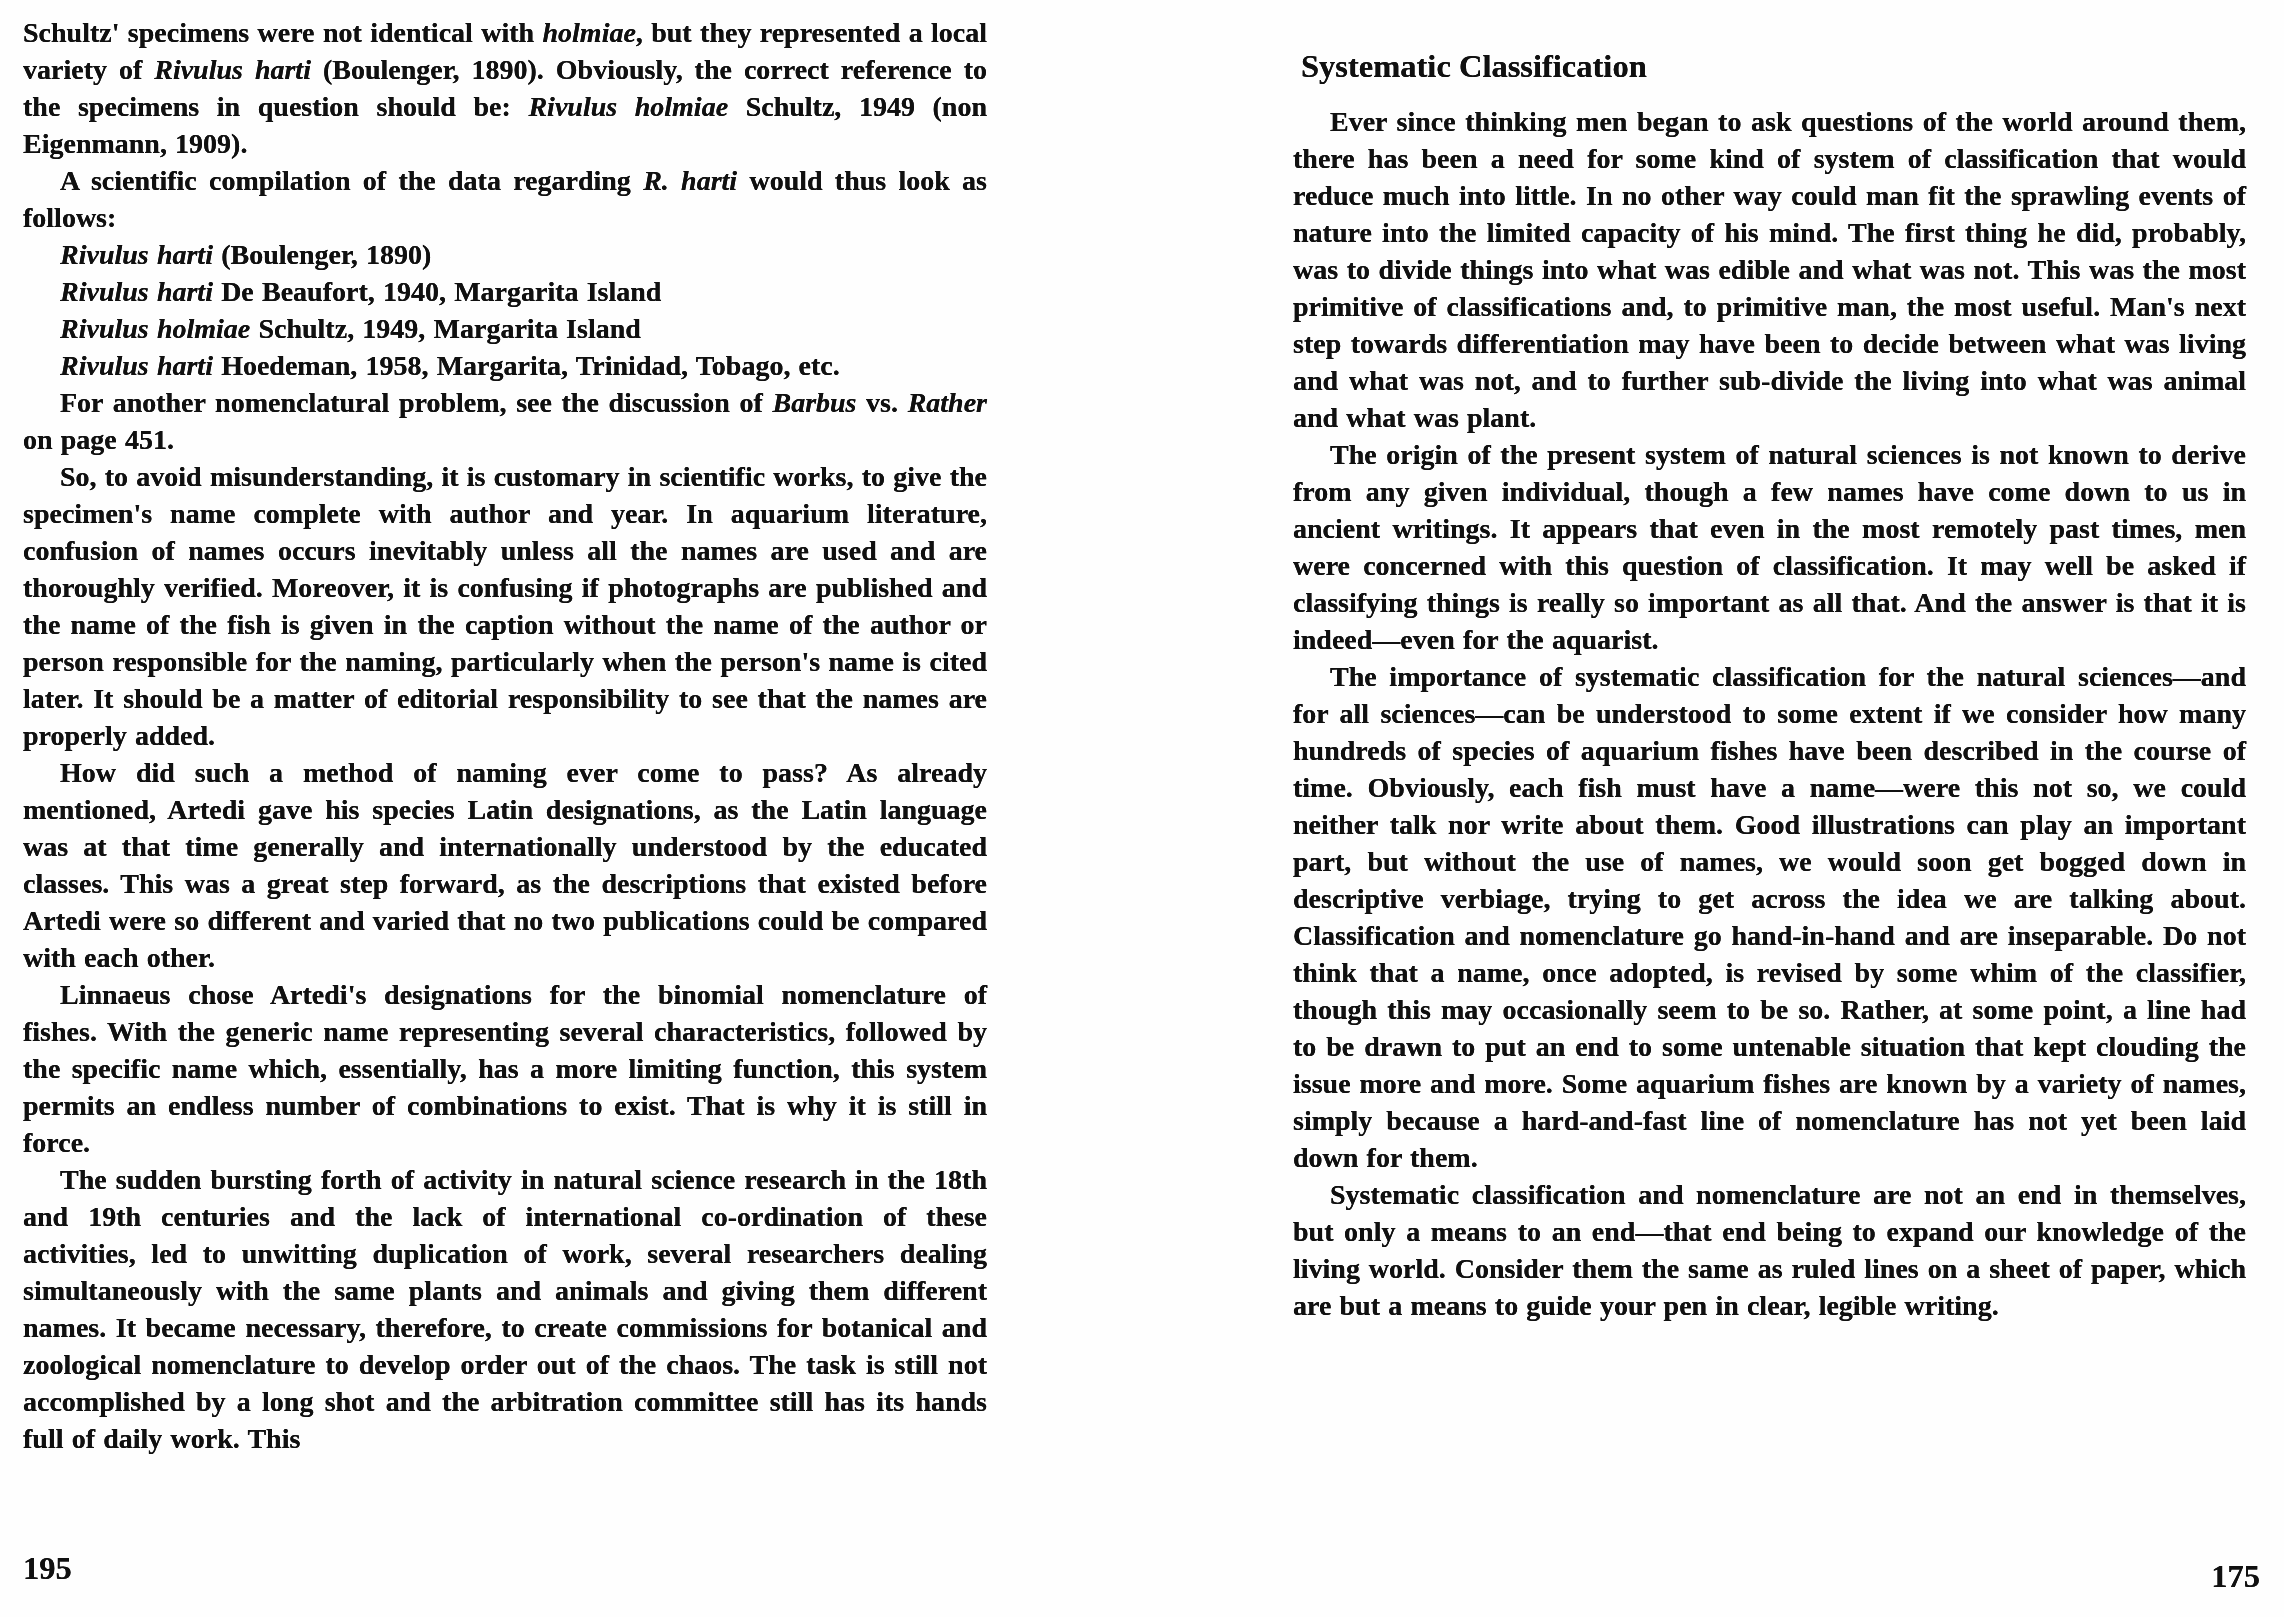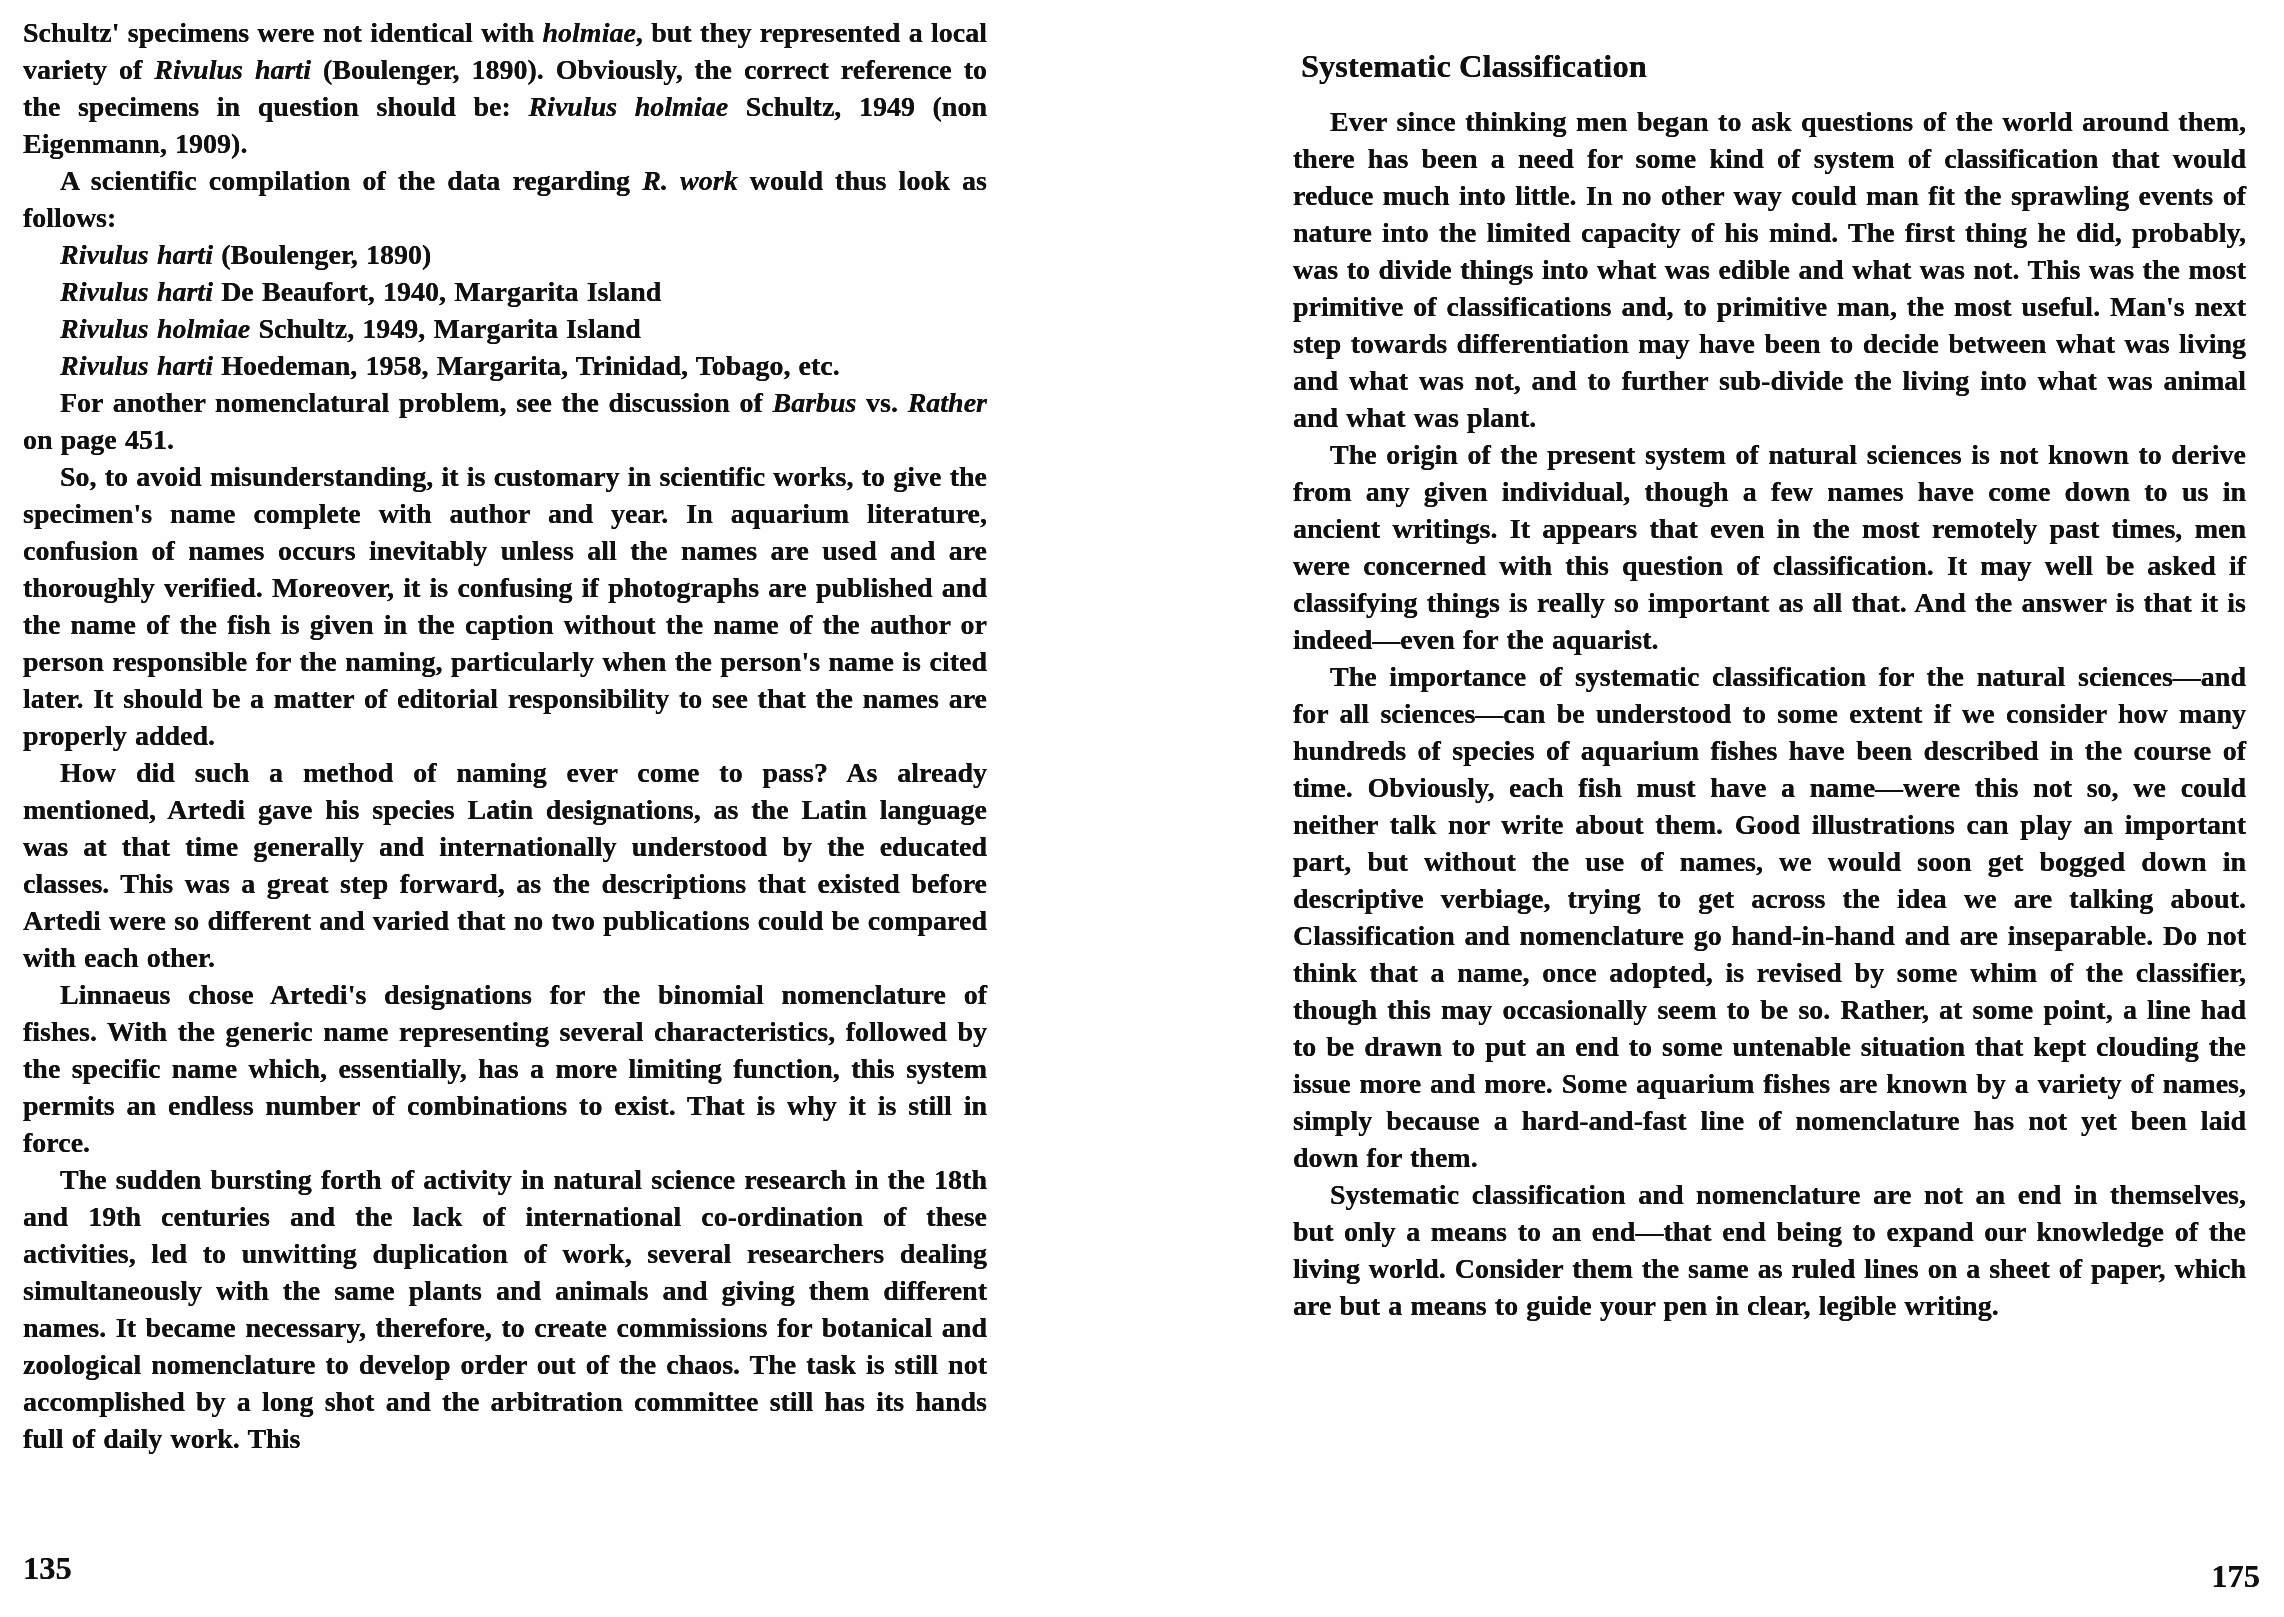--- a/index.html
+++ b/index.html
@@ -56,21 +56,21 @@
   }
   .pn-left  { left: 23px;  top: 1552px; }
   .pn-right { right: 24px; top: 1560px; }
 </style>
 </head>
 <body>
 
 <div class="page page-left">
   <div class="text-col">
       <p class="para"><span>Schultz' specimens were not identical with </span><span class="it">holmiae</span><span>, but they represented a local variety of </span><span class="it">Rivulus harti</span><span> (Boulenger, 1890). Obviously, the correct reference to the specimens in question should be: </span><span class="it">Rivulus holmiae</span><span> Schultz, 1949 (non Eigenmann, 1909).</span></p>
-      <p class="para indent"><span>A scientific compilation of the data regarding </span><span class="it">R. work</span><span> would thus look as follows:</span></p>
+      <p class="para indent"><span>A scientific compilation of the data regarding </span><span class="it">R. harti</span><span> would thus look as follows:</span></p>
       <p class="para list-line"><span class="it">Rivulus harti</span><span> (Boulenger, 1890)</span></p>
       <p class="para list-line"><span class="it">Rivulus harti</span><span> De Beaufort, 1940, Margarita Island</span></p>
       <p class="para list-line"><span class="it">Rivulus holmiae</span><span> Schultz, 1949, Margarita Island</span></p>
       <p class="para list-line"><span class="it">Rivulus harti</span><span> Hoedeman, 1958, Margarita, Trinidad, Tobago, etc.</span></p>
       <p class="para indent"><span>For another nomenclatural problem, see the discussion of </span><span class="it">Barbus</span><span> vs. </span><span class="it">Rather</span><span> on page 451.</span></p>
       <p class="para indent"><span>So, to avoid misunderstanding, it is customary in scientific works, to give the specimen's name complete with author and year. In aquarium literature, confusion of names occurs inevitably unless all the names are used and are thoroughly verified. Moreover, it is confusing if photographs are published and the name of the fish is given in the caption without the name of the author or person responsible for the naming, particularly when the person's name is cited later. It should be a matter of editorial responsibility to see that the names are properly added.</span></p>
       <p class="para indent"><span>How did such a method of naming ever come to pass? As already mentioned, Artedi gave his species Latin designations, as the Latin language was at that time generally and internationally understood by the educated classes. This was a great step forward, as the descriptions that existed before Artedi were so different and varied that no two publications could be compared with each other.</span></p>
       <p class="para indent"><span>Linnaeus chose Artedi's designations for the binomial nomenclature of fishes. With the generic name representing several characteristics, followed by the specific name which, essentially, has a more limiting function, this system permits an endless number of combinations to exist. That is why it is still in force.</span></p>
       <p class="para indent"><span>The sudden bursting forth of activity in natural science research in the 18th and 19th centuries and the lack of international co-ordination of these activities, led to unwitting duplication of work, several researchers dealing simultaneously with the same plants and animals and giving them different names. It became necessary, therefore, to create commissions for botanical and zoological nomenclature to develop order out of the chaos. The task is still not accomplished by a long shot and the arbitration committee still has its hands full of daily work. This</span></p>
     </div>
@@ -79,16 +79,16 @@
 <div class="page page-right">
   <div class="text-col">
       <h2 class="heading"><span>Systematic Classification</span></h2>
       <p class="para indent"><span>Ever since thinking men began to ask questions of the world around them, there has been a need for some kind of system of classification that would reduce much into little. In no other way could man fit the sprawling events of nature into the limited capacity of his mind. The first thing he did, probably, was to divide things into what was edible and what was not. This was the most primitive of classifications and, to primitive man, the most useful. Man's next step towards differentiation may have been to decide between what was living and what was not, and to further sub-divide the living into what was animal and what was plant.</span></p>
       <p class="para indent"><span>The origin of the present system of natural sciences is not known to derive from any given individual, though a few names have come down to us in ancient writings. It appears that even in the most remotely past times, men were concerned with this question of classification. It may well be asked if classifying things is really so important as all that. And the answer is that it is indeed—even for the aquarist.</span></p>
       <p class="para indent"><span>The importance of systematic classification for the natural sciences—and for all sciences—can be understood to some extent if we consider how many hundreds of species of aquarium fishes have been described in the course of time. Obviously, each fish must have a name—were this not so, we could neither talk nor write about them. Good illustrations can play an important part, but without the use of names, we would soon get bogged down in descriptive verbiage, trying to get across the idea we are talking about. Classification and nomenclature go hand-in-hand and are inseparable. Do not think that a name, once adopted, is revised by some whim of the classifier, though this may occasionally seem to be so. Rather, at some point, a line had to be drawn to put an end to some untenable situation that kept clouding the issue more and more. Some aquarium fishes are known by a variety of names, simply because a hard-and-fast line of nomenclature has not yet been laid down for them.</span></p>
       <p class="para indent"><span>Systematic classification and nomenclature are not an end in themselves, but only a means to an end—that end being to expand our knowledge of the living world. Consider them the same as ruled lines on a sheet of paper, which are but a means to guide your pen in clear, legible writing.</span></p>
     </div>
 </div>
 
-<div class="pagenum pn-left">135</div>
+<div class="pagenum pn-left">195</div>
 
 <div class="pagenum pn-right">175</div>
 
 
 </body></html>

